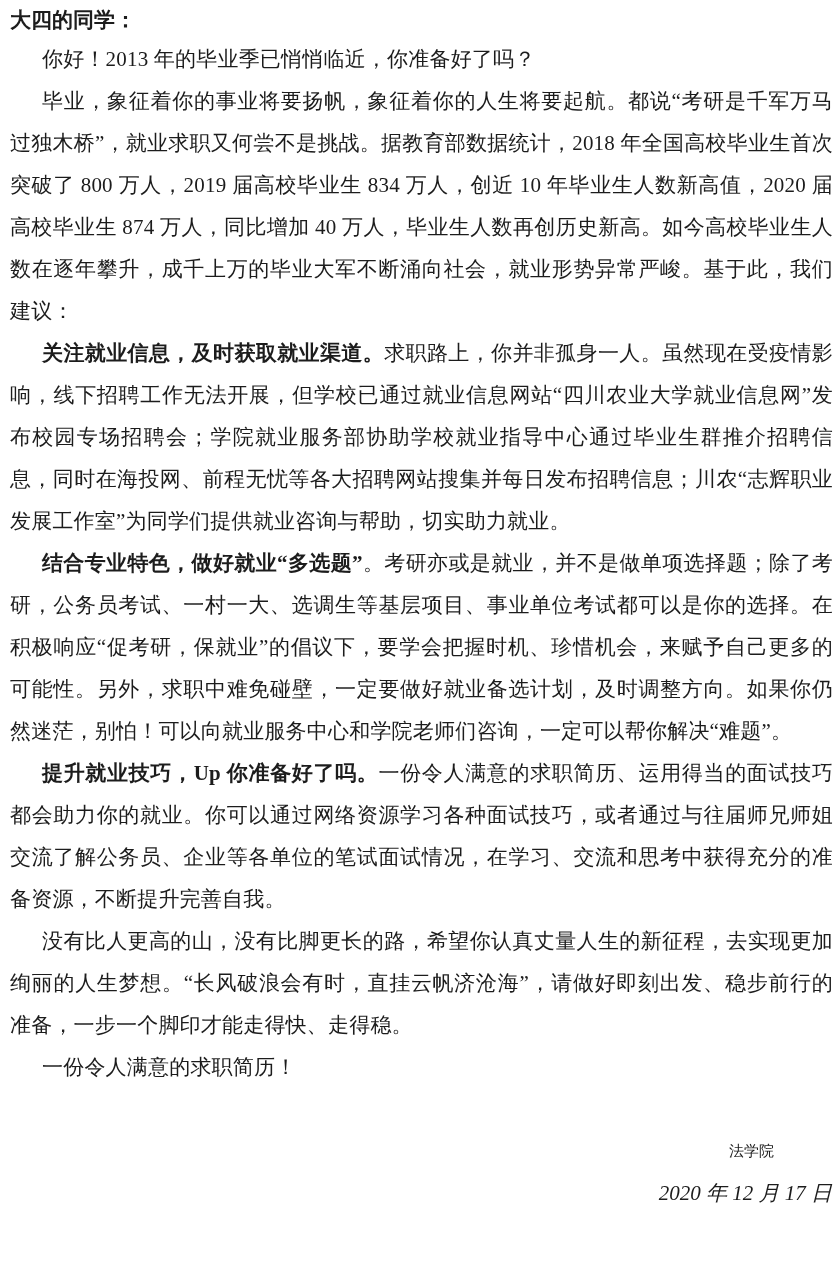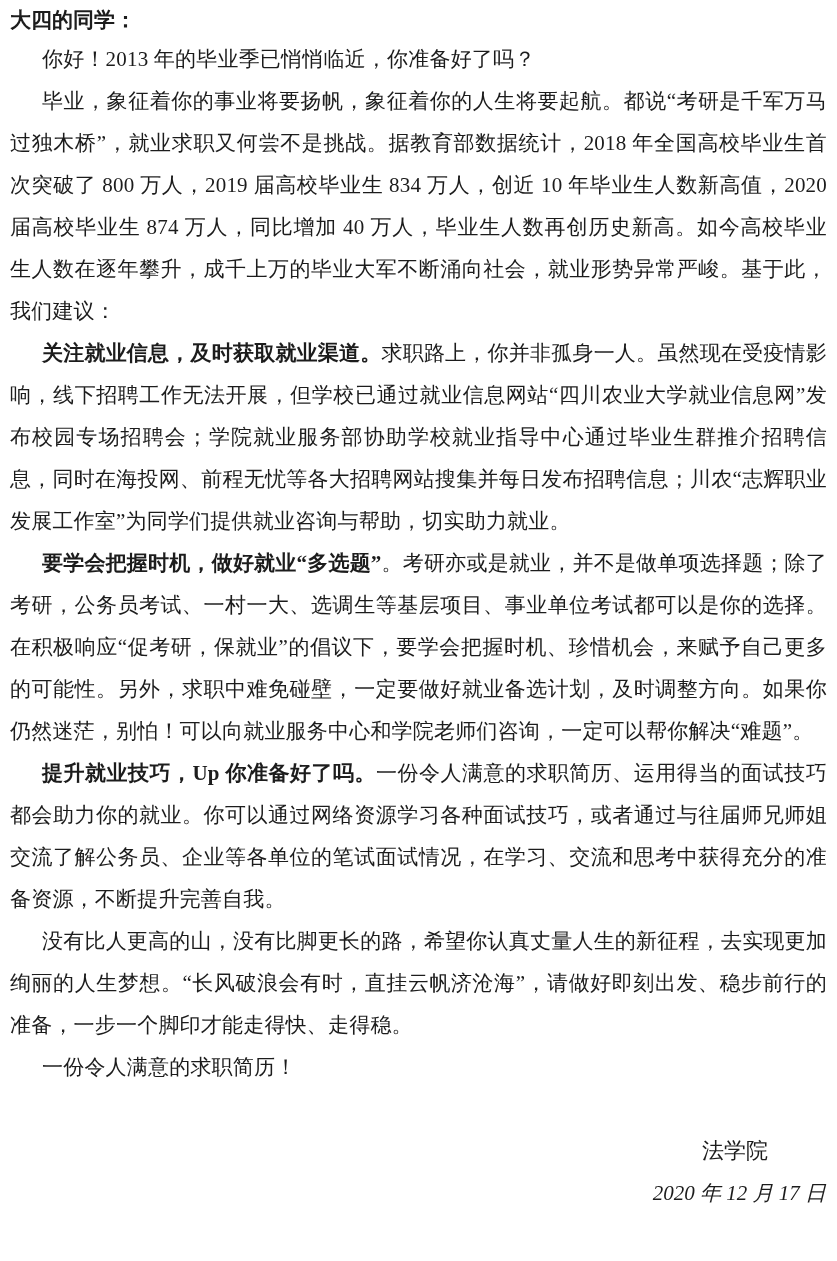--- a/index.html
+++ b/index.html
@@ -11,21 +11,21 @@
     width: 837px;
     height: 1261px;
     font-family: "Liberation Serif", "DejaVu Serif", serif;
     color: #1c1c1c;
     overflow: hidden;
   }
   .page {
     box-sizing: border-box;
     width: 837px;
     height: 1261px;
-    padding: 2px 10px 0 10px;
+    padding: 2px 4px 0 10px;
     background: #ffffff;
   }
   .salutation {
     font-size: 21px;
     font-weight: bold;
     line-height: 36px;
     text-align: left;
     margin: 0;
   }
   p.para {
@@ -37,21 +37,21 @@
     letter-spacing: 0.2px;
   }
   p.para .lead {
     font-weight: bold;
   }
   .spacer-line {
     height: 42px;
   }
   .sig-name {
     margin: 0;
-    font-size: 22px;
+    font-size: 15px;
     line-height: 42px;
     text-align: right;
     padding-right: 59px;
   }
   .sig-date {
     margin: 0;
     font-size: 21px;
     line-height: 42px;
     text-align: right;
     padding-right: 1px;
@@ -64,21 +64,21 @@
 <div class="page">
 
   <div class="salutation">大四的同学：</div>
 
   <p class="para"><span class="lead"></span><span>你好！2013 年的毕业季已悄悄临近，你准备好了吗？</span></p>
 
   <p class="para"><span class="lead"></span><span>毕业，象征着你的事业将要扬帆，象征着你的人生将要起航。都说“考研是千军万马过独木桥”，就业求职又何尝不是挑战。据教育部数据统计，2018 年全国高校毕业生首次突破了 800 万人，2019 届高校毕业生 834 万人，创近 10 年毕业生人数新高值，2020 届高校毕业生 874 万人，同比增加 40 万人，毕业生人数再创历史新高。如今高校毕业生人数在逐年攀升，成千上万的毕业大军不断涌向社会，就业形势异常严峻。基于此，我们建议：</span></p>
 
   <p class="para"><span class="lead">关注就业信息，及时获取就业渠道。</span><span>求职路上，你并非孤身一人。虽然现在受疫情影响，线下招聘工作无法开展，但学校已通过就业信息网站“四川农业大学就业信息网”发布校园专场招聘会；学院就业服务部协助学校就业指导中心通过毕业生群推介招聘信息，同时在海投网、前程无忧等各大招聘网站搜集并每日发布招聘信息；川农“志辉职业发展工作室”为同学们提供就业咨询与帮助，切实助力就业。</span></p>
 
-  <p class="para"><span class="lead">要学会把握时机，做好就业“多选题”</span><span>。考研亦或是就业，并不是做单项选择题；除了考研，公务员考试、一村一大、选调生等基层项目、事业单位考试都可以是你的选择。在积极响应“促考研，保就业”的倡议下，要学会把握时机、珍惜机会，来赋予自己更多的可能性。另外，求职中难免碰壁，一定要做好就业备选计划，及时调整方向。如果你仍然迷茫，别怕！可以向就业服务中心和学院老师们咨询，一定可以帮你解决“难题”。</span></p>
+  <p class="para"><span class="lead">结合专业特色，做好就业“多选题”</span><span>。考研亦或是就业，并不是做单项选择题；除了考研，公务员考试、一村一大、选调生等基层项目、事业单位考试都可以是你的选择。在积极响应“促考研，保就业”的倡议下，要学会把握时机、珍惜机会，来赋予自己更多的可能性。另外，求职中难免碰壁，一定要做好就业备选计划，及时调整方向。如果你仍然迷茫，别怕！可以向就业服务中心和学院老师们咨询，一定可以帮你解决“难题”。</span></p>
 
   <p class="para"><span class="lead">提升就业技巧，Up 你准备好了吗。</span><span>一份令人满意的求职简历、运用得当的面试技巧都会助力你的就业。你可以通过网络资源学习各种面试技巧，或者通过与往届师兄师姐交流了解公务员、企业等各单位的笔试面试情况，在学习、交流和思考中获得充分的准备资源，不断提升完善自我。</span></p>
 
   <p class="para"><span class="lead"></span><span>没有比人更高的山，没有比脚更长的路，希望你认真丈量人生的新征程，去实现更加绚丽的人生梦想。“长风破浪会有时，直挂云帆济沧海”，请做好即刻出发、稳步前行的准备，一步一个脚印才能走得快、走得稳。</span></p>
 
   <p class="para"><span class="lead"></span><span>一份令人满意的求职简历！</span></p>
 
   <div class="spacer-line"></div>
 
   <p class="sig-name">法学院</p>

